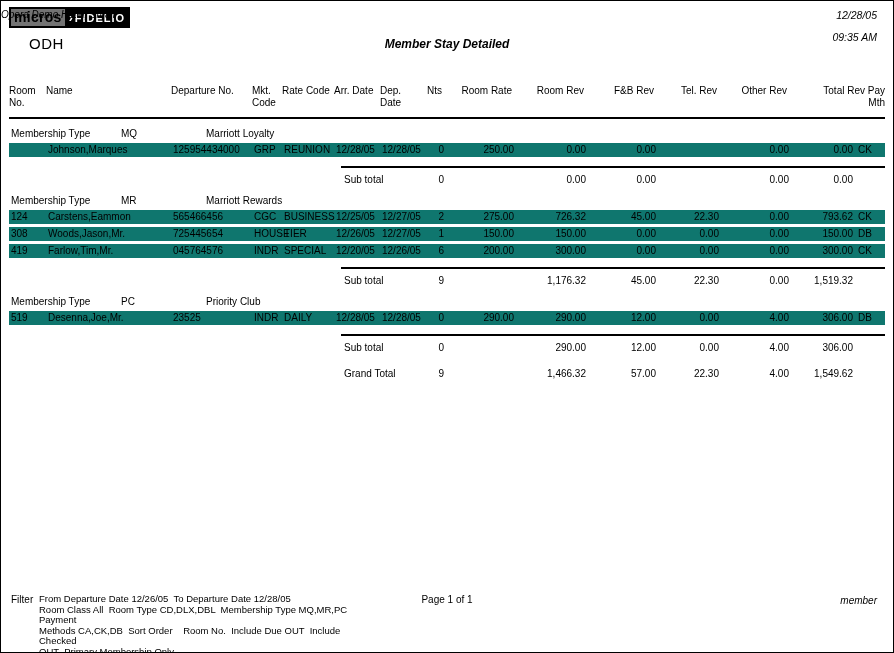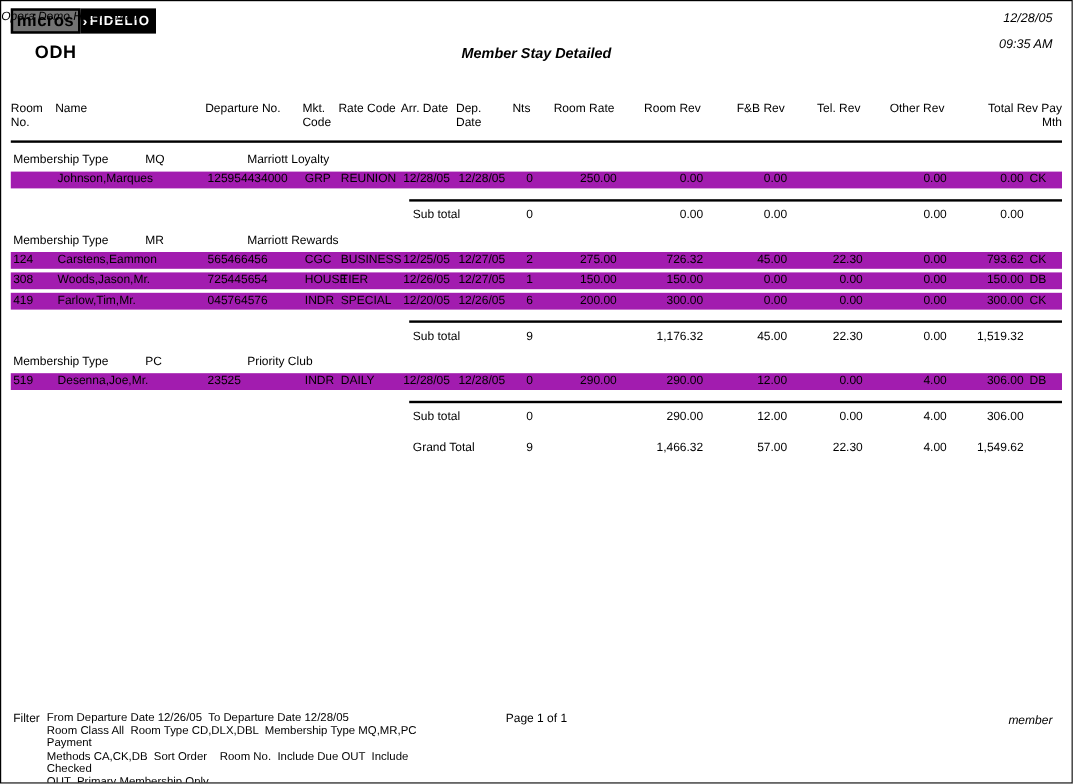--- a/index.html
+++ b/index.html
@@ -10,42 +10,42 @@
     font-family:"Liberation Sans",sans-serif;color:#000;
     overflow:hidden;
   }
   
   .logo{position:absolute;left:8px;top:6px;display:flex;align-items:stretch;height:21px;}
   .logo-micros{background:#737373;border:2px solid #000;font-weight:bold;font-size:14px;
     padding:0 3px;line-height:17px;letter-spacing:.3px;}
   .logo-fidelio{background:#000;color:#fff;display:flex;align-items:center;
     font-weight:bold;font-size:11px;padding:0 5px 0 2px;letter-spacing:1px;}
   .logo-arrow{font-size:12px;font-weight:bold;margin-right:1px;}
-  .prop-code{position:absolute;left:28px;top:34px;font-size:15px;font-weight:bold;letter-spacing:.5px;}
+  .prop-code{position:absolute;left:28px;top:34px;font-size:15px;font-weight:normal;letter-spacing:.5px;}
   .hotel-name{position:absolute;left:0;right:0;top:8px;text-align:left;
     font-size:10px;font-style:italic;}
   .report-title{position:absolute;left:0;right:0;top:36px;text-align:center;
     font-size:12px;font-style:italic;font-weight:bold;}
   .run-date{position:absolute;right:16px;top:8px;font-size:10.5px;font-style:italic;}
   .run-time{position:absolute;right:16px;top:30px;font-size:10.5px;font-style:italic;}
   
   .report{position:absolute;left:8px;right:8px;top:82px;font-size:10px;}
   .grid-row{display:grid;padding-left:2px;
     grid-template-columns:37px 125px 81px 30px 52px 46px 44px 18px 70px 72px 70px 63px 70px 64px 34px;}
   .cell{white-space:nowrap;overflow:visible;}
   .c8,.c9,.c10,.c11,.c12,.c13,.c14{text-align:right;}
   .c15{padding-left:5px;}
   .label-cell{padding-left:8px;}
   .col-headers{padding:2px 0 8px;border-bottom:2px solid #000;line-height:12px;}
   .col-headers .cell{white-space:pre-line;}
   .hc14{grid-column:14 / span 2;text-align:right;}
   .group-header{display:flex;margin-top:8px;margin-bottom:3px;height:13px;line-height:13px;padding-left:2px;}
   .gh-label{width:110px;}
   .gh-code{width:85px;}
-  .data-row{background:#a21caf;height:14px;line-height:14px;margin-top:3px;}
+  .data-row{background:#0f766e;height:14px;line-height:14px;margin-top:3px;}
   .subtotal-line{margin-top:9px;margin-left:332px;border-top:2px solid #000;}
   .subtotal-row{margin-top:5px;height:13px;line-height:13px;}
   .grand-row{margin-top:13px;height:13px;line-height:13px;}
   
   .footer-filter-label{position:absolute;left:10px;top:593px;font-size:10px;}
   .footer-filter{position:absolute;left:38px;top:593px;width:340px;
     font-size:9.5px;line-height:10.5px;}
   .filter-line{white-space:pre-wrap;}
   .page-info{position:absolute;left:0;right:0;top:593px;text-align:center;font-size:10px;}
   .report-id{position:absolute;right:16px;top:594px;font-size:10px;font-style:italic;}

